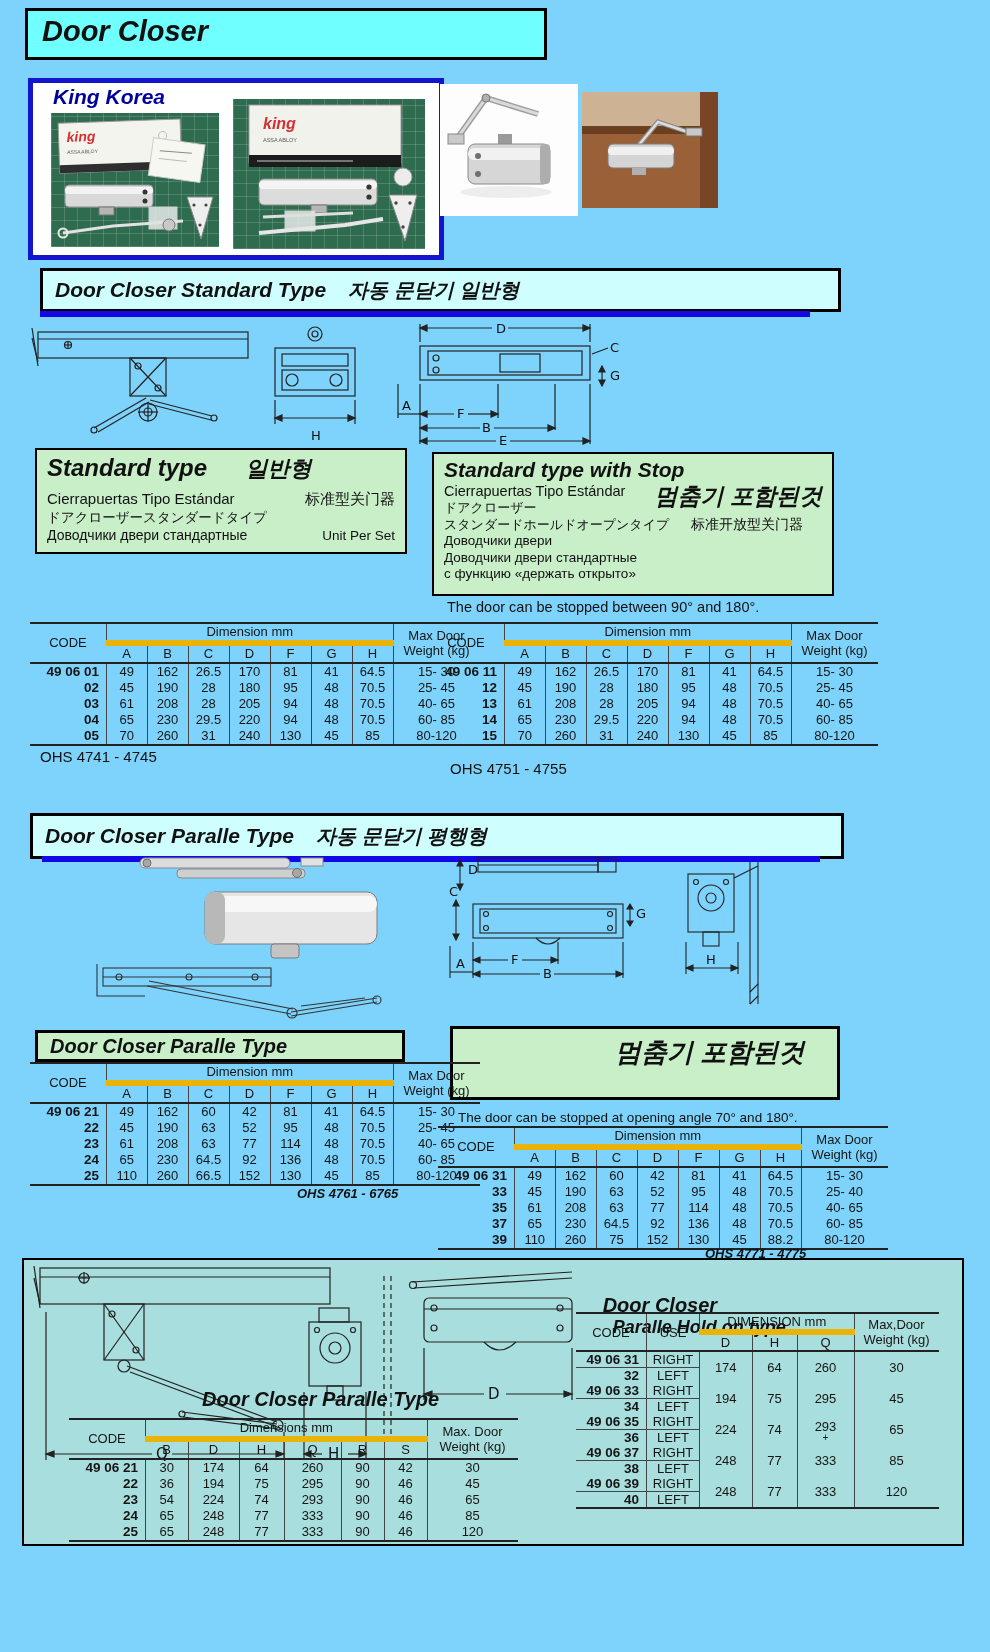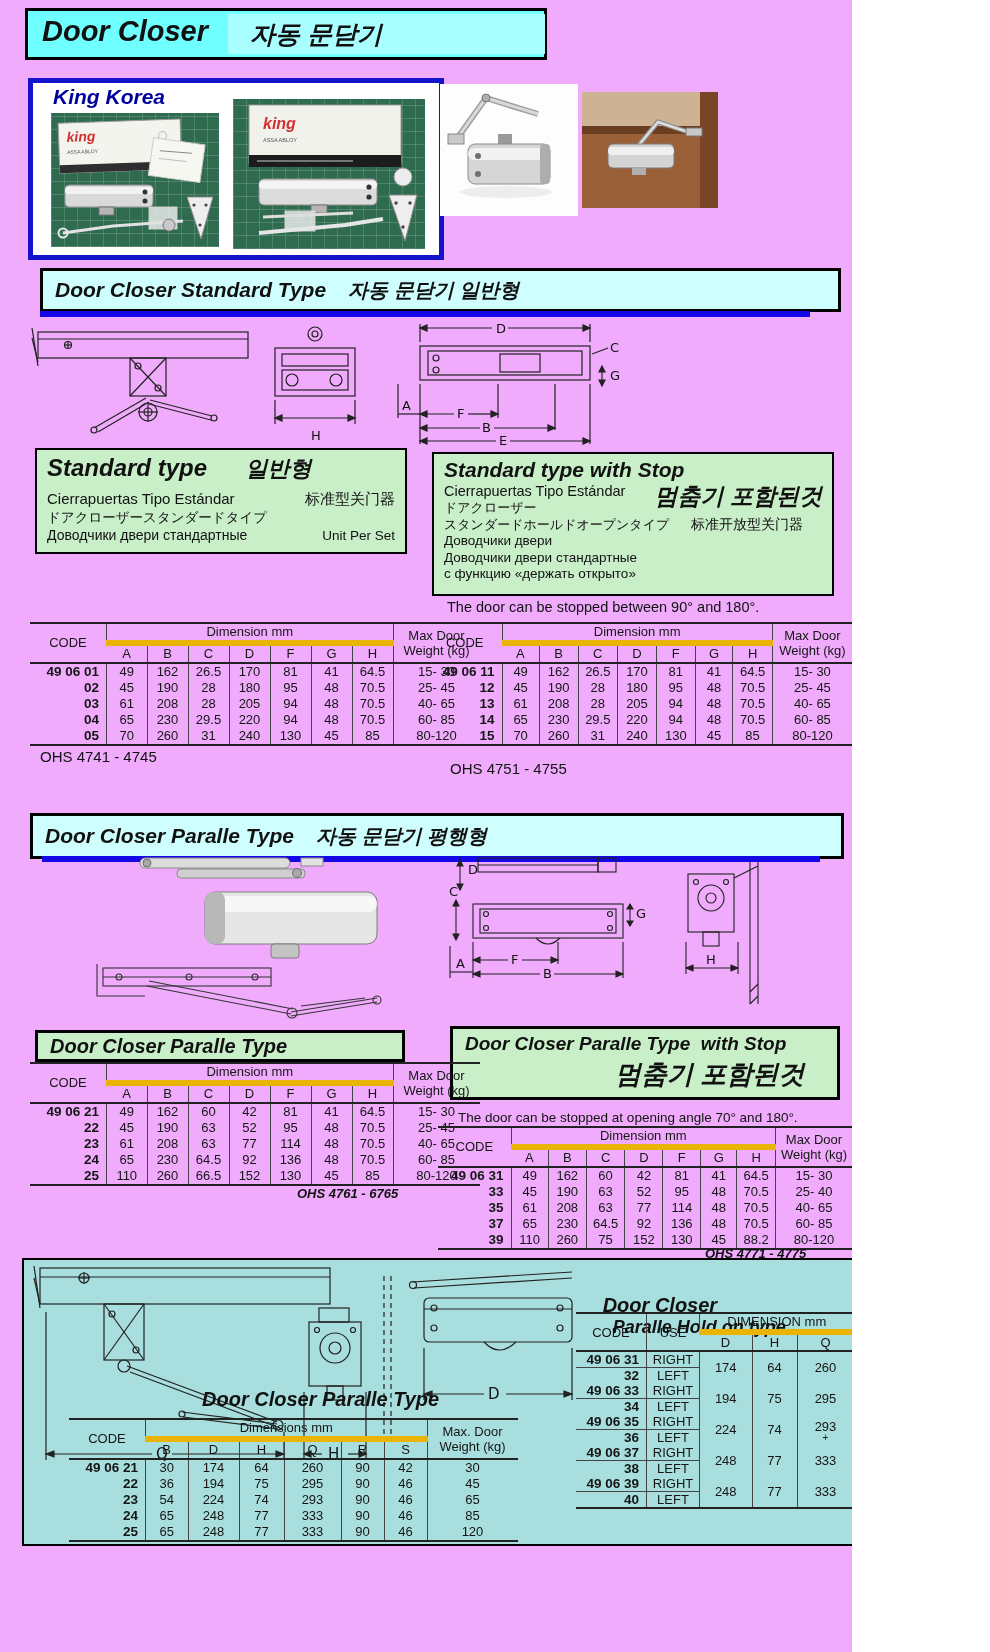--- a/index.html
+++ b/index.html
@@ -1,17 +1,17 @@
 <!DOCTYPE html>
 <html><head>
 <meta charset="utf-8">
 <title>Door Closer</title>
 <style>
   html,body{margin:0;padding:0;background:#fff;}
-  #page{position:relative;width:852px;height:1652px;background:#f0abfc;overflow:hidden;
+  #page{position:relative;width:990px;height:1652px;background:#7dd3fc;overflow:hidden;
         font-family:"Liberation Sans","DejaVu Sans",sans-serif;color:#111;}
 
   
   .header-bar{position:absolute;left:25px;top:8px;width:516px;height:46px;background:#70ffff;
               border:3px solid #000;}
   .header-title{position:absolute;left:14px;top:4px;font-size:29px;font-weight:bold;font-style:italic;}
   .header-ko-box{position:absolute;left:200px;top:3px;width:295px;height:40px;background:#a9ffff;
                  display:flex;align-items:center;padding-left:22px;}
   .header-ko{font-size:25px;font-weight:bold;font-style:italic;}
 
@@ -108,23 +108,20 @@
   .hw-code{width:64px;}.hw-use{width:46px;}.hw-d{width:46px;}.hw-h{width:38px;}.hw-q{width:50px;}.hw-w{width:78px;}
   .bw-code{width:70px;}.bw-b{width:36px;}.bw-d{width:44px;}.bw-h{width:38px;}.bw-q{width:50px;}.bw-r{width:36px;}.bw-s{width:36px;}.bw-w{width:84px;}
 </style>
 </head>
 <body>
 
 <div id="page">
 
   <div class="header-bar">
     <div class="header-title">Door Closer</div>
-    <div class="header-ko-box">
-      <span class="header-ko">자동 문닫기</span>
-    </div>
   </div>
 
   <div class="king-box">
     <div class="king-caption">King Korea</div>
     <div class="photo photo-a">
       <svg width="168" height="134" viewBox="0 0 168 134">
         <g transform="rotate(-2 70 35)">
           <rect x="8" y="8" width="122" height="50" fill="#f4f4ef" stroke="#9a9a9a"></rect>
           <text x="16" y="27" font-size="14" font-weight="bold" fill="#d23030" font-style="italic">king</text>
           <text x="16" y="39" font-size="5" fill="#555">ASSA ABLOY</text>
@@ -573,21 +570,20 @@
     <text x="258" y="112" class="dim" stroke="none" fill="#111">H</text>
     <line x1="302" y1="10" x2="302" y2="152"></line>
       <line x1="310" y1="10" x2="310" y2="152"></line>
     <line x1="302" y1="152" x2="310" y2="144"></line>
       <line x1="302" y1="140" x2="310" y2="132"></line>
   </svg>
 
   <div class="par-title-left">Door Closer Paralle Type</div>
 
   <div class="with-stop-box">
-    <div class="ws-title">Door Closer Paralle Type  with Stop</div>
     <div class="ws-ko">멈춤기 포함된것</div>
   </div>
   <div class="stop-note note2">The door can be stopped at opening angle  70°  and  180°.</div>
 
   <table class="spec t-par-left">
     <thead>
       <tr>
         <th rowspan="2" class="w-code">CODE</th>
         <th colspan="7" class="dimhdr">Dimension mm</th>
         <th rowspan="2" class="w-weight whdr">

